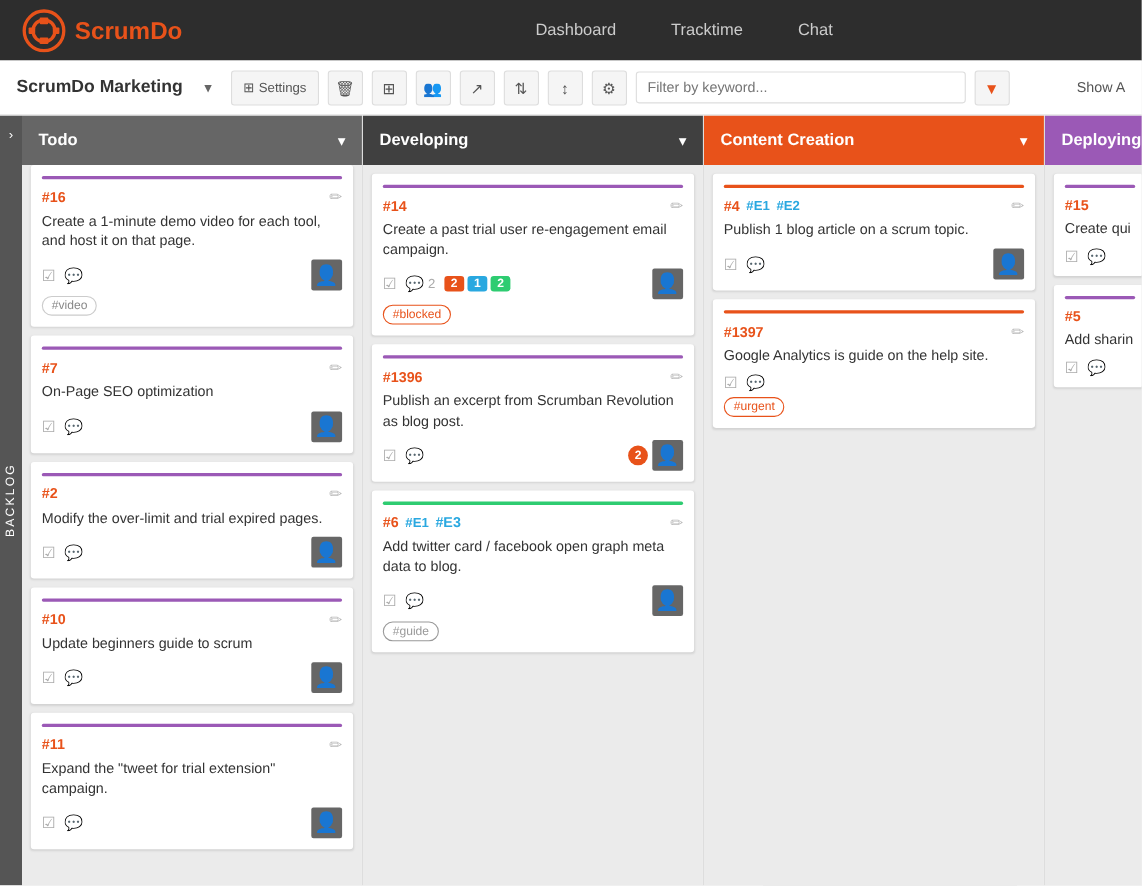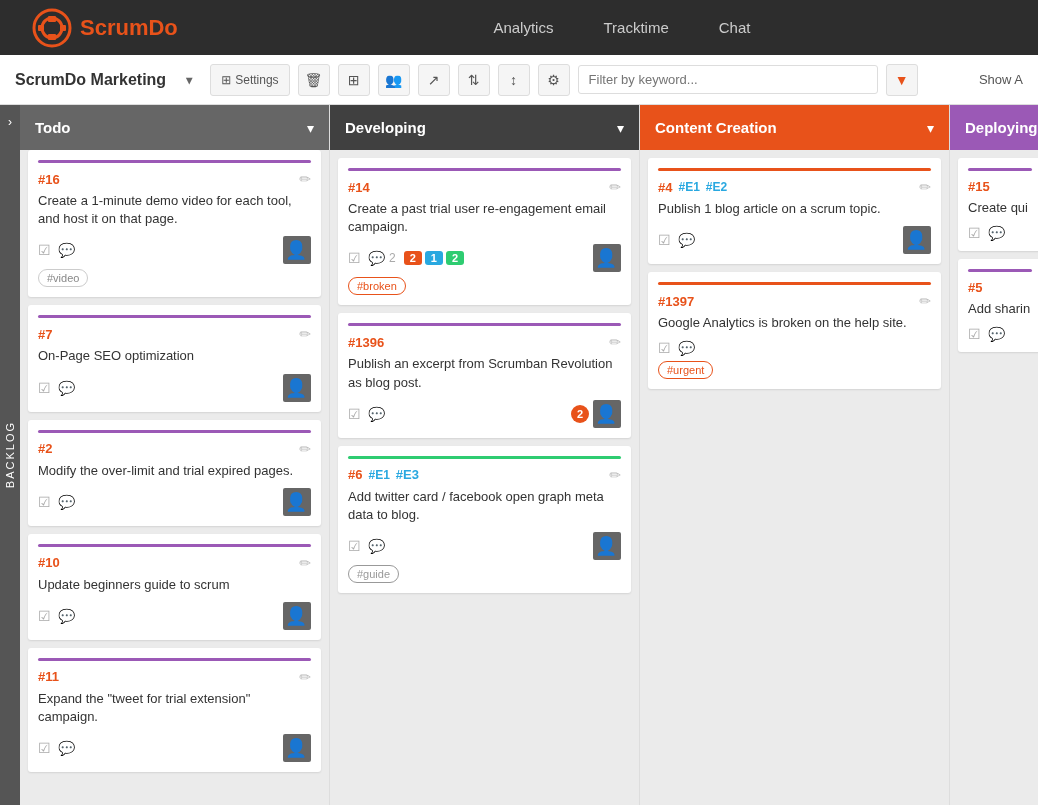--- a/index.html
+++ b/index.html
@@ -4,21 +4,21 @@
   <style>
     * { box-sizing: border-box; margin: 0; padding: 0; }
     body { font-family: -apple-system, BlinkMacSystemFont, 'Segoe UI', sans-serif; background: #f0f0f0; overflow: hidden; width: 1038px; height: 805px; }
 
     
     .header {
       background: #2d2d2d;
       height: 55px;
       display: flex;
       align-items: center;
-      padding: 0 32px;
+      padding: 0 20px;
       gap: 0;
     }
     .logo-area {
       display: flex;
       align-items: center;
       margin-right: 60px;
     }
     .logo-icon {
       width: 40px;
       height: 40px;
@@ -275,21 +275,21 @@
       <rect x="16" y="8" width="8" height="6" rx="1" fill="#e8521a"></rect>
       <rect x="16" y="26" width="8" height="6" rx="1" fill="#e8521a"></rect>
       <rect x="6" y="17" width="6" height="6" rx="1" fill="#e8521a"></rect>
       <rect x="28" y="17" width="6" height="6" rx="1" fill="#e8521a"></rect>
     </svg>
     <span class="logo-text">
       <span>Scrum</span><span style="color:#e8521a">Do</span>
     </span>
   </div>
   <div class="nav-links">
-    <a class="nav-link" href="#">Analytics</a>
+    <a class="nav-link" href="#">Dashboard</a>
     <a class="nav-link" href="#">Tracktime</a>
     <a class="nav-link" href="#">Chat</a>
   </div>
 </div>
 
 <div class="toolbar">
   <div class="project-name">
     <span>ScrumDo Marketing</span>
     <span class="chevron-down">▾</span>
   </div>
@@ -431,21 +431,21 @@
                 <span style="font-size:12px;color:#aaa;">2</span>
               </div>
               <div style="display:flex;gap:3px;">
                 <span style="background:#e8521a;color:white;border-radius:3px;padding:1px 6px;font-size:11px;font-weight:bold;">2</span>
                 <span style="background:#29a8e0;color:white;border-radius:3px;padding:1px 6px;font-size:11px;font-weight:bold;">1</span>
                 <span style="background:#2ecc71;color:white;border-radius:3px;padding:1px 6px;font-size:11px;font-weight:bold;">2</span>
               </div>
             </div>
             <div class="avatar-person"></div>
           </div>
-          <span class="card-tag card-tag-blocked">#broken</span>
+          <span class="card-tag card-tag-blocked">#blocked</span>
         </div>
 
         <div class="card">
           <div class="card-top-bar todo-accent"></div>
           <div class="card-number-row">
             <span class="card-num">#1396</span>
             <span class="card-edit-icon">✏</span>
           </div>
           <div class="card-title">Publish an excerpt from Scrumban Revolution as blog post.</div>
           <div class="card-footer">
@@ -510,21 +510,21 @@
             <div class="avatar-person"></div>
           </div>
         </div>
 
         <div class="card">
           <div style="height:3px;background:#e8521a;margin-bottom:8px;border-radius:2px;"></div>
           <div class="card-number-row">
             <span class="card-num">#1397</span>
             <span class="card-edit-icon">✏</span>
           </div>
-          <div class="card-title">Google Analytics is broken on the help site.</div>
+          <div class="card-title">Google Analytics is guide on the help site.</div>
           <div class="card-footer">
             <div class="card-actions">
               <span class="card-action-icon">☑</span>
               <span class="card-action-icon">💬</span>
             </div>
           </div>
           <span class="card-tag card-tag-urgent">#urgent</span>
         </div>
 
       </div>

